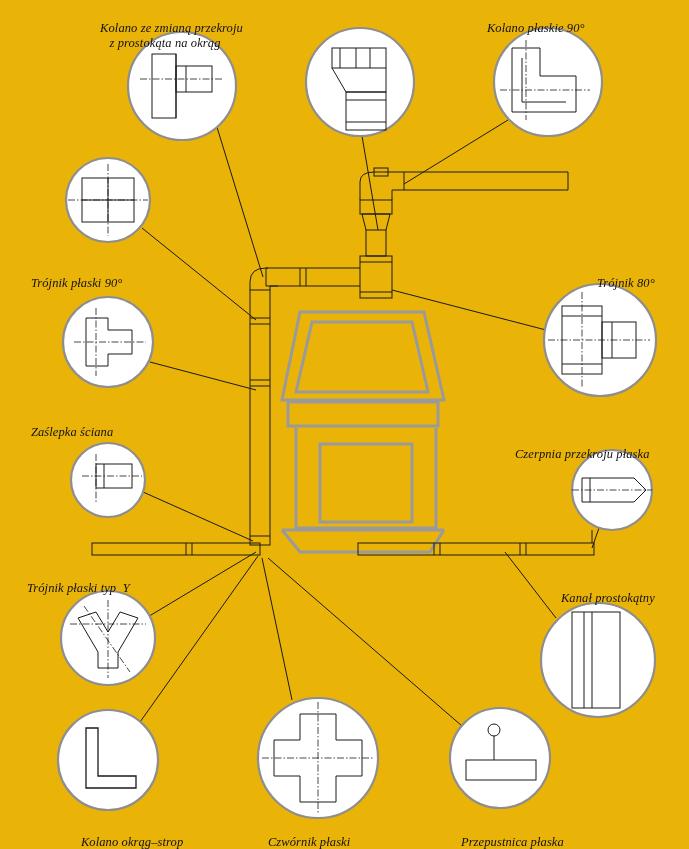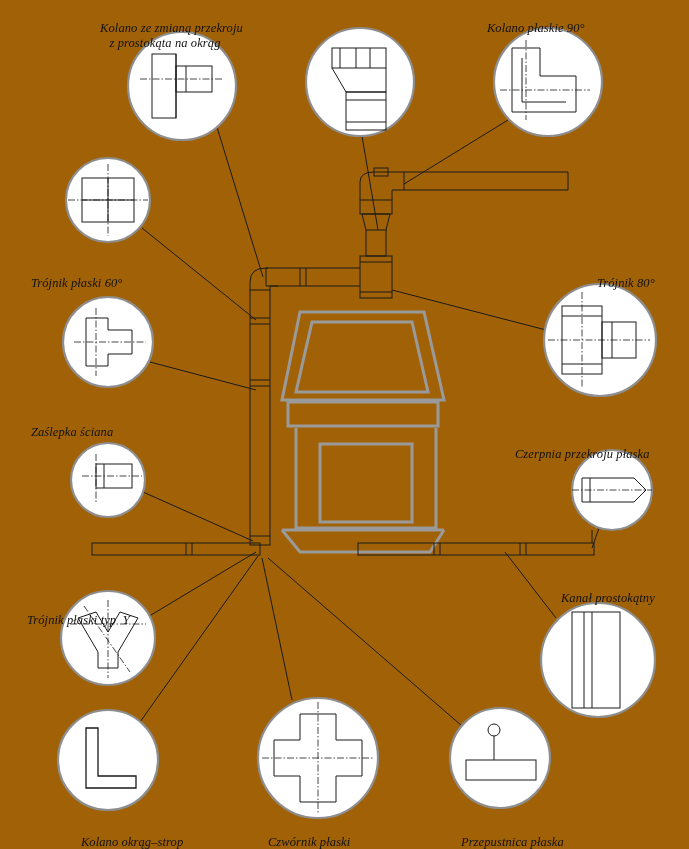--- a/index.html
+++ b/index.html
@@ -4,21 +4,21 @@
 <style>
   html, body {
     margin: 0;
     padding: 0;
     background: #ffffff;
   }
   #stage {
     position: relative;
     width: 689px;
     height: 849px;
-    background: #a16207;
+    background: #eab308;
     font-family: "Liberation Serif", serif;
     overflow: hidden;
   }
   .label {
     position: absolute;
     font-family: "Liberation Serif", serif;
     font-style: italic;
     font-size: 12.5px;
     color: #111111;
     line-height: 15px;
@@ -241,36 +241,36 @@
 z prostokąta na okrąg</span>
   </div>
 
 
   <div class="label" style="left:474px; top:6px; width:160px;">
     <span>Kolano płaskie 90°</span>
   </div>
 
 
   <div class="label" style="left:18px; top:261px; width:170px;">
-    <span>Trójnik płaski 60°</span>
+    <span>Trójnik płaski 90°</span>
   </div>
 
   <div class="label" style="left:584px; top:261px; width:110px;">
     <span>Trójnik 80°</span>
   </div>
 
   <div class="label" style="left:18px; top:410px; width:160px;">
     <span>Zaślepka ściana</span>
   </div>
 
   <div class="label" style="left:502px; top:432px; width:190px;">
     <span>Czerpnia przekroju płaska</span>
   </div>
 
-  <div class="label" style="left:14px; top:598px; width:180px;">
+  <div class="label" style="left:14px; top:566px; width:180px;">
     <span>Trójnik płaski typ  Y</span>
   </div>
 
   <div class="label" style="left:548px; top:576px; width:150px;">
     <span>Kanał prostokątny</span>
   </div>
 
   <div class="label" style="left:68px; top:820px; width:170px;">
     <span>Kolano okrąg–strop</span>
   </div>

